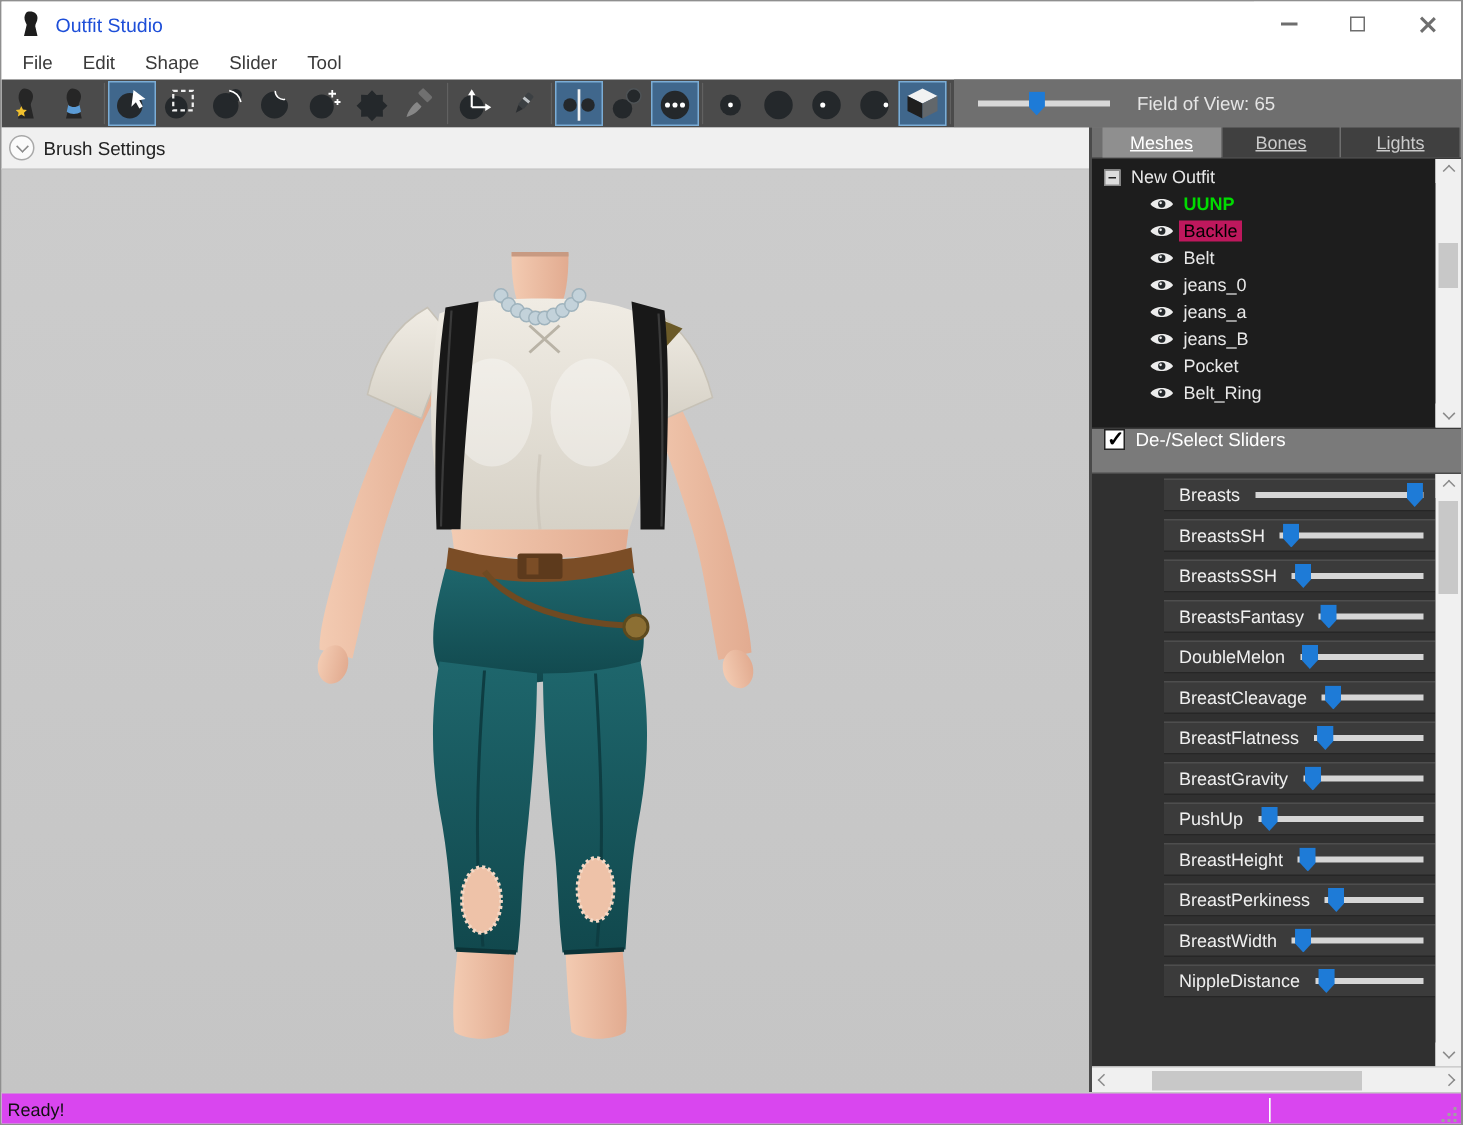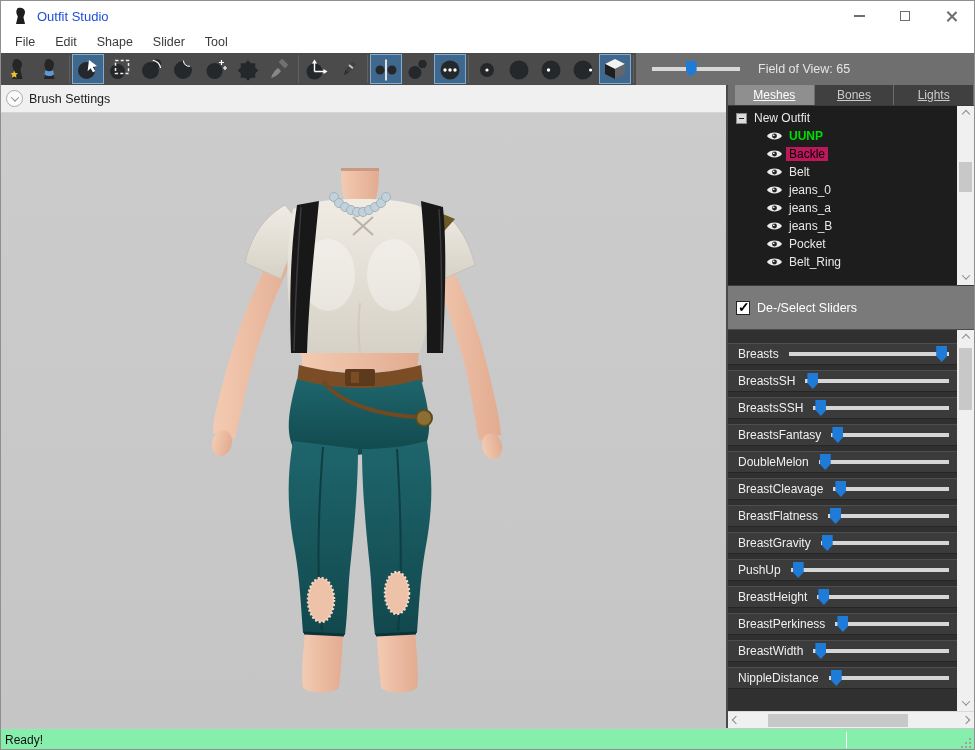--- a/index.html
+++ b/index.html
@@ -71,34 +71,34 @@
   
   .vscroll{width:17px;background:#f0f0f0;display:flex;flex-direction:column;align-items:center;}
   .vscroll .sb-btn{width:17px;height:16px;display:flex;align-items:center;justify-content:center;background:#f0f0f0;border:none;padding:0;}
   .vscroll .sb-track{flex:1;width:17px;position:relative;}
   .sb-thumb{position:absolute;left:2px;width:13px;background:#c8c8c8;}
   .hscroll{height:17px;background:#f0f0f0;display:flex;align-items:center;border-top:1px solid #d9d9d9;}
   .hscroll .sb-btn{width:16px;height:17px;display:flex;align-items:center;justify-content:center;background:#f0f0f0;border:none;padding:0;}
   .hscroll .sb-track{flex:1;height:17px;position:relative;}
   .sb-thumb-h{position:absolute;top:2px;height:13px;background:#c8c8c8;}
 
-  .select-bar{height:44px;background:#7a7a7a;display:flex;align-items:center;border-bottom:1px solid #4a4a4a;}
+  .select-bar{height:30px;background:#7a7a7a;display:flex;border-bottom:1px solid #4a4a4a;}
   .checkbox{width:14px;height:14px;background:#fff;border:1px solid #222;margin-left:8px;position:relative;}
   .checkbox.checked::after{content:"\2713";position:absolute;left:1px;top:-3px;font-size:14px;font-weight:bold;color:#000;}
   .select-label{margin-left:7px;font-size:12.5px;color:#fff;}
 
   .slider-area{flex:1;display:flex;background:#303030;overflow:hidden;}
-  .slider-list{flex:1;overflow:hidden;padding-top:13px;}
+  .slider-list{flex:1;overflow:hidden;padding-top:3px;margin-left:48px;}
   .srow{height:22px;margin-bottom:5px;background:#3b3b3b;border-top:1px solid #4e4e4e;border-bottom:1px solid #262626;display:flex;align-items:center;padding-left:10px;}
   .slabel{font-size:12px;color:#f0f0f0;white-space:nowrap;}
   .strack{flex:1;height:4px;background:#d6d6d6;margin:0 8px 0 10px;position:relative;}
   .shandle{position:absolute;top:-6px;width:11px;height:16px;background:#1e7bd7;clip-path:polygon(0 0,100% 0,100% 62%,50% 100%,0 62%);}
 
   
-  .statusbar{height:23px;background:#86efac;border-top:1px solid #c7c7c7;display:flex;align-items:center;position:relative;}
+  .statusbar{height:23px;background:#d946ef;border-top:1px solid #c7c7c7;display:flex;align-items:center;position:relative;}
   .status-text{margin-left:4px;font-size:12px;color:#111;}
   .status-divider{position:absolute;left:845px;top:3px;bottom:3px;width:1px;background:#cdcdcd;border-right:1px solid #fff;}
   .grip{position:absolute;right:2px;bottom:2px;width:12px;height:12px;}
 </style>
 </head>
 <body>
 
 <div class="window">
 
   <div class="titlebar">

